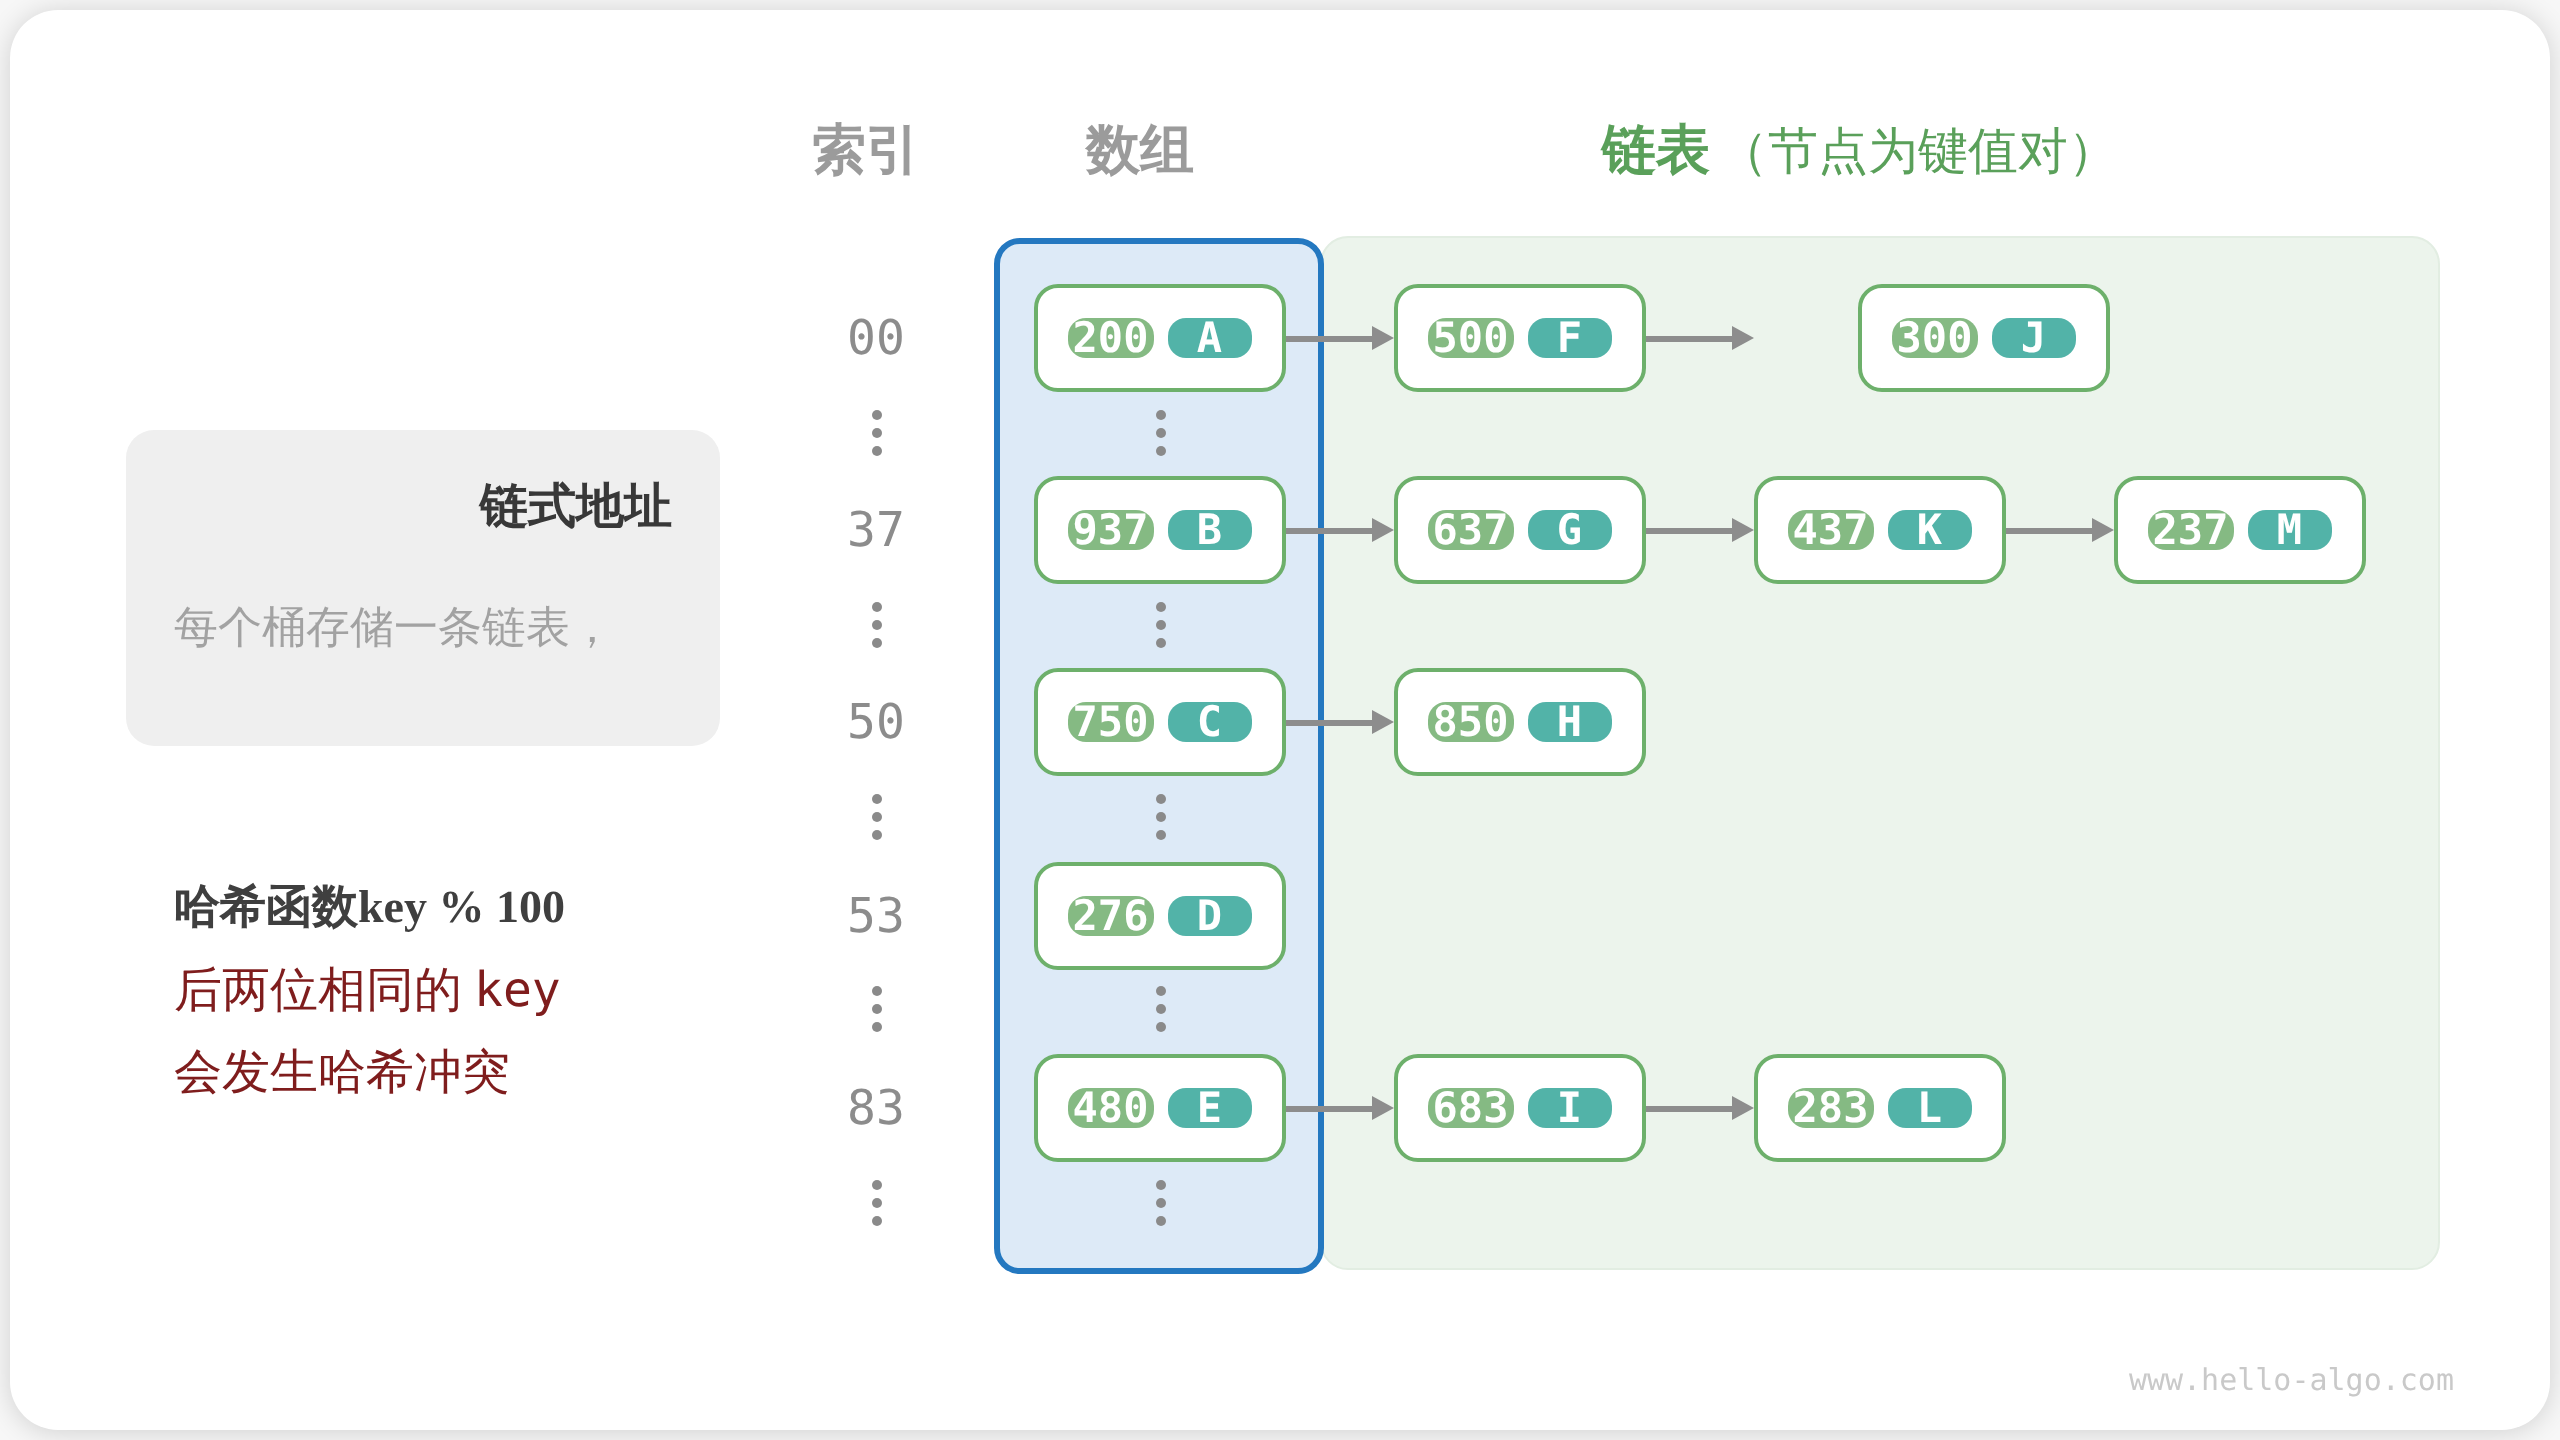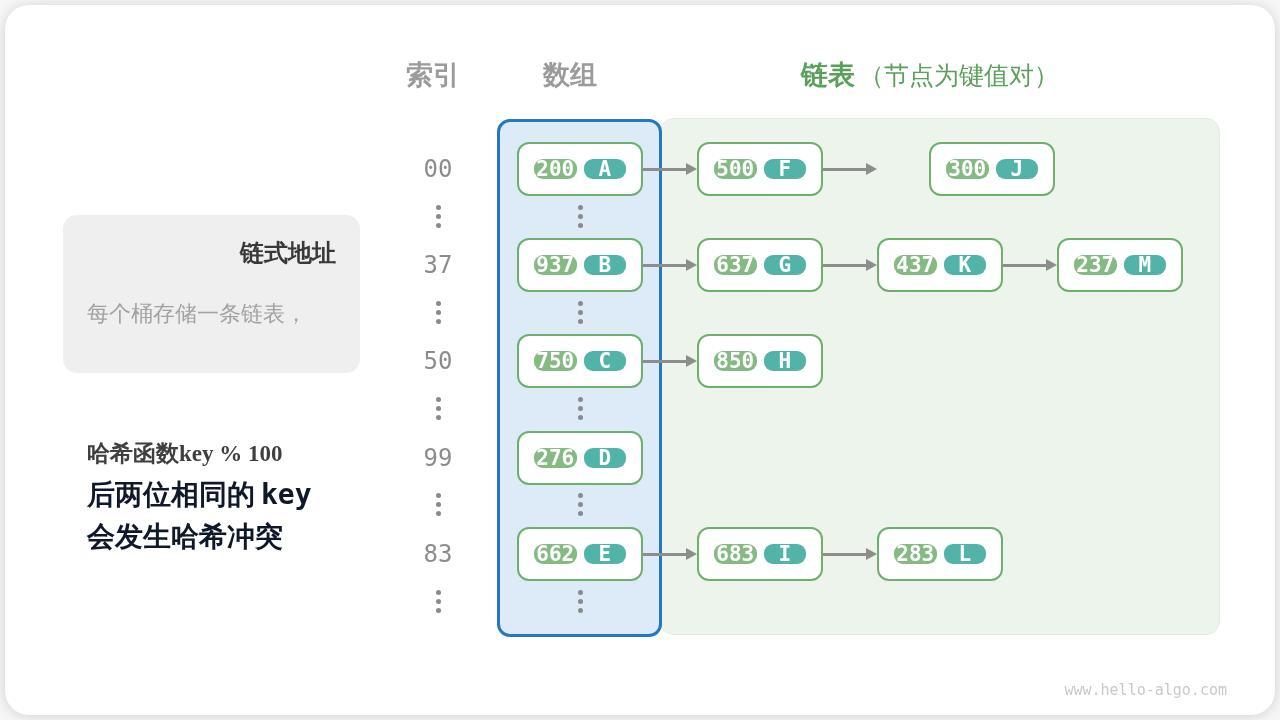--- a/index.html
+++ b/index.html
@@ -56,21 +56,21 @@
   .panel {
     position:absolute; left:58px; top:210px; width:297px; height:158px;
     background:#efefef; border-radius:14px; padding:22px 24px;
   }
   .panel .title { font-size:24px; font-weight:bold; color:#383838; margin-bottom:8px;text-align:right; }
   .panel .line  { font-size:22px; color:#a2a2a2; line-height:41px;margin-top:24px; }
   
   .hashnote { position:absolute; left:82px; top:433px; width:300px; }
   .hashnote .t { font-size:23px; font-weight:bold; color:#3f3f3f; height:42px; line-height:30px; }
   .hashnote .t .code { font-family:Liberation Serif, serif; margin-left:0; }
-  .hashnote .l { font-size:28px; color:#0f172a; height:42px; line-height:30px;font-weight:bold; }
+  .hashnote .l { font-size:24px; color:#7f1d1d; height:42px; line-height:30px; }
   .hashnote .l .code { font-family:"DejaVu Sans Mono", monospace; margin-left:6px; }
   
   .watermark {
     position:absolute; right:48px; top:676px;
     font-family:"DejaVu Sans Mono", monospace; font-size:15px; color:#c9c9c9;
   }
 </style>
 </head>
 <body>
 
@@ -79,21 +79,21 @@
   <div class="hdr hdr-index">索引</div>
   <div class="hdr hdr-array">数组</div>
   <div class="hdr hdr-list"><span>链表</span><span class="note">（节点为键值对）</span></div>
 
   <div class="region-list"></div>
   <div class="region-array"></div>
 
   <div class="idx" style="top:149px">00</div>
   <div class="idx" style="top:245px">37</div>
   <div class="idx" style="top:341px">50</div>
-  <div class="idx" style="top:438px">99</div>
+  <div class="idx" style="top:438px">53</div>
   <div class="idx" style="top:534px">83</div>
 
   <div class="vdots" style="left:430px; top:200px">
       <i></i>
       <i></i>
       <i></i>
     </div>
   <div class="vdots" style="left:430px; top:296px">
       <i></i>
       <i></i>
@@ -185,21 +185,21 @@
     <span class="cell key">850</span>
     <span class="cell val">H</span>
   </div>
 
   <div class="node" style="left:512px; top:426px">
     <span class="cell key">276</span>
     <span class="cell val">D</span>
   </div>
 
   <div class="node" style="left:512px; top:522px">
-    <span class="cell key">662</span>
+    <span class="cell key">480</span>
     <span class="cell val">E</span>
   </div>
   <div class="arrow" style="left:638px; top:543px"></div>
   <div class="node" style="left:692px; top:522px">
     <span class="cell key">683</span>
     <span class="cell val">I</span>
   </div>
   <div class="arrow" style="left:818px; top:543px"></div>
   <div class="node" style="left:872px; top:522px">
     <span class="cell key">283</span>

